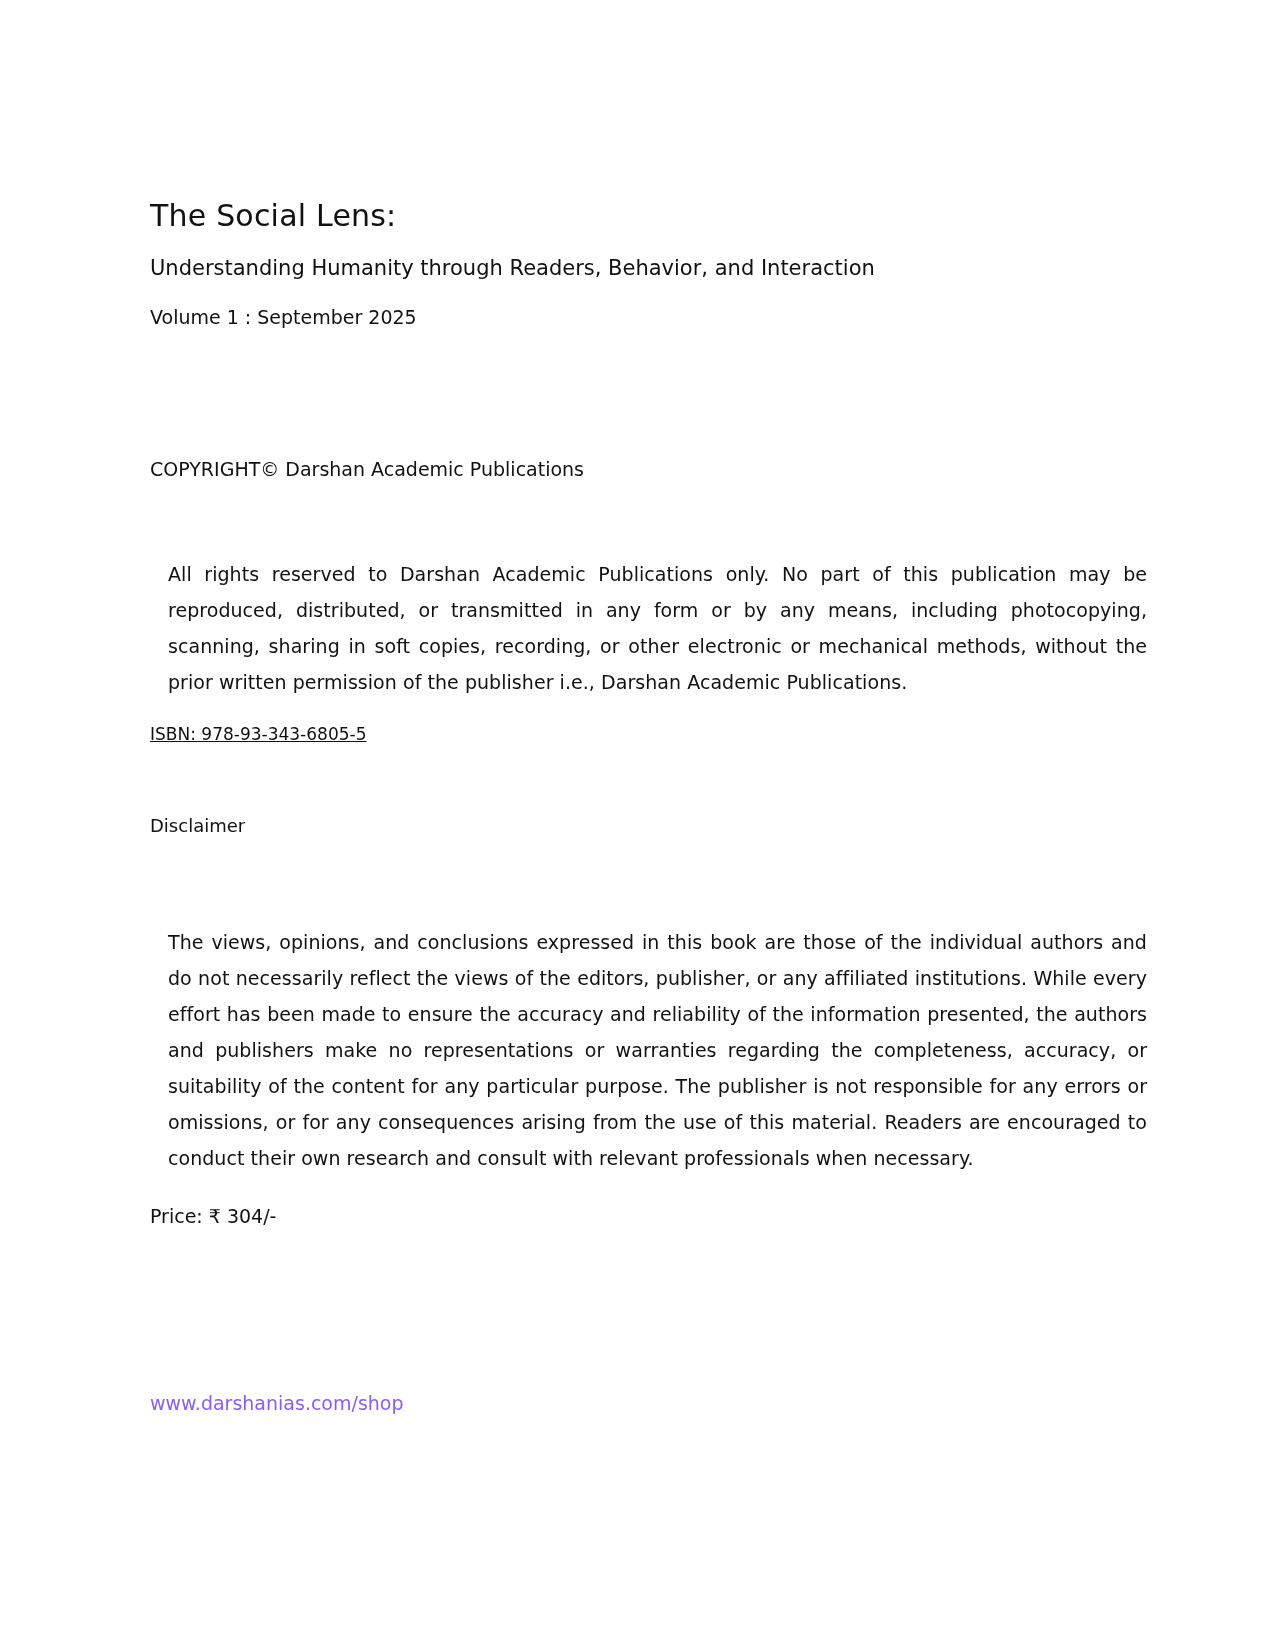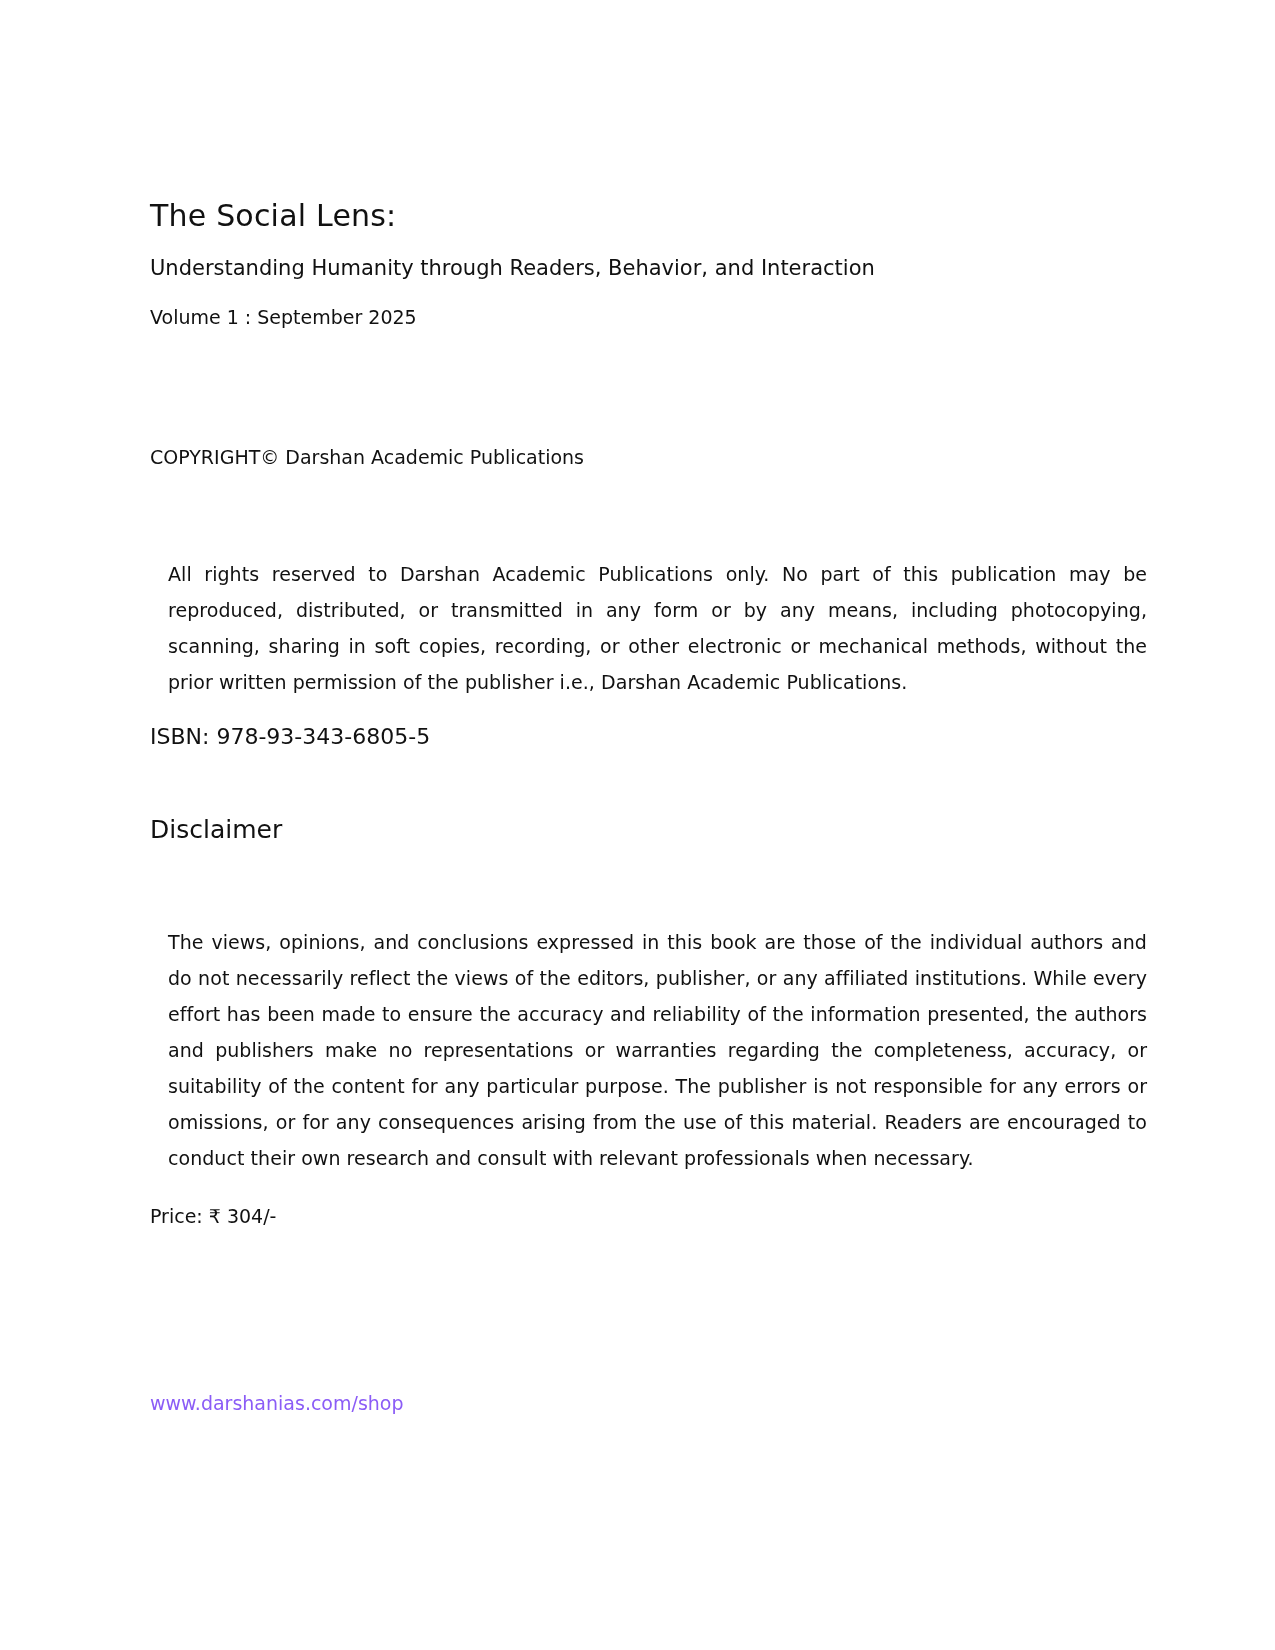--- a/index.html
+++ b/index.html
@@ -4,28 +4,28 @@
   <style>
     html, body { margin: 0; padding: 0; background: #ffffff; }
     body {
       width: 1275px; height: 1650px; position: relative; overflow: hidden;
       font-family: "DejaVu Sans", sans-serif; color: #111111;
     }
     .page { position: absolute; left: 150px; top: 0; width: 979px; }
     .title { position: absolute; top: 198px; font-size: 30px; letter-spacing: 0.2px; margin: 0; font-weight: normal; }
     .subtitle { position: absolute; top: 256px; font-size: 21px; margin: 0; white-space: nowrap; font-weight: normal; }
     .volume { position: absolute; top: 306px; font-size: 19px; margin: 0; }
-    .copyright { position: absolute; top: 446px; font-size: 19px; margin: 0; white-space: nowrap; }
+    .copyright { position: absolute; top: 458px; font-size: 19px; margin: 0; white-space: nowrap; }
     .para {
       position: absolute; width: 979px; font-size: 19px; line-height: 36px;
       text-align: justify; margin: 18px; letter-spacing: 0.05px;
     }
     .rights { top: 538px; }
-    .isbn { position: absolute; top: 724px; font-size: 22px; margin: 0; }
-    .disclaimer-heading { position: absolute; top: 815px; font-size: 25px; margin: 0; font-weight: normal; }
+    .isbn { position: absolute; top: 724px; font-size: 17px; margin: 0; text-decoration: underline; }
+    .disclaimer-heading { position: absolute; top: 815px; font-size: 18px; margin: 0; font-weight: normal; }
     .disclaimer { top: 906px; }
     .price { position: absolute; top: 1205px; font-size: 19px; margin: 0; }
     .website { position: absolute; top: 1392px; font-size: 19px; margin: 0; color: #8b5cf6; text-decoration: none; }
   </style>
 </head>
 <body>
 
 <div class="page">
   <h1 class="title">The Social Lens:</h1>
   <h2 class="subtitle">Understanding Humanity through Readers, Behavior, and Interaction</h2>

